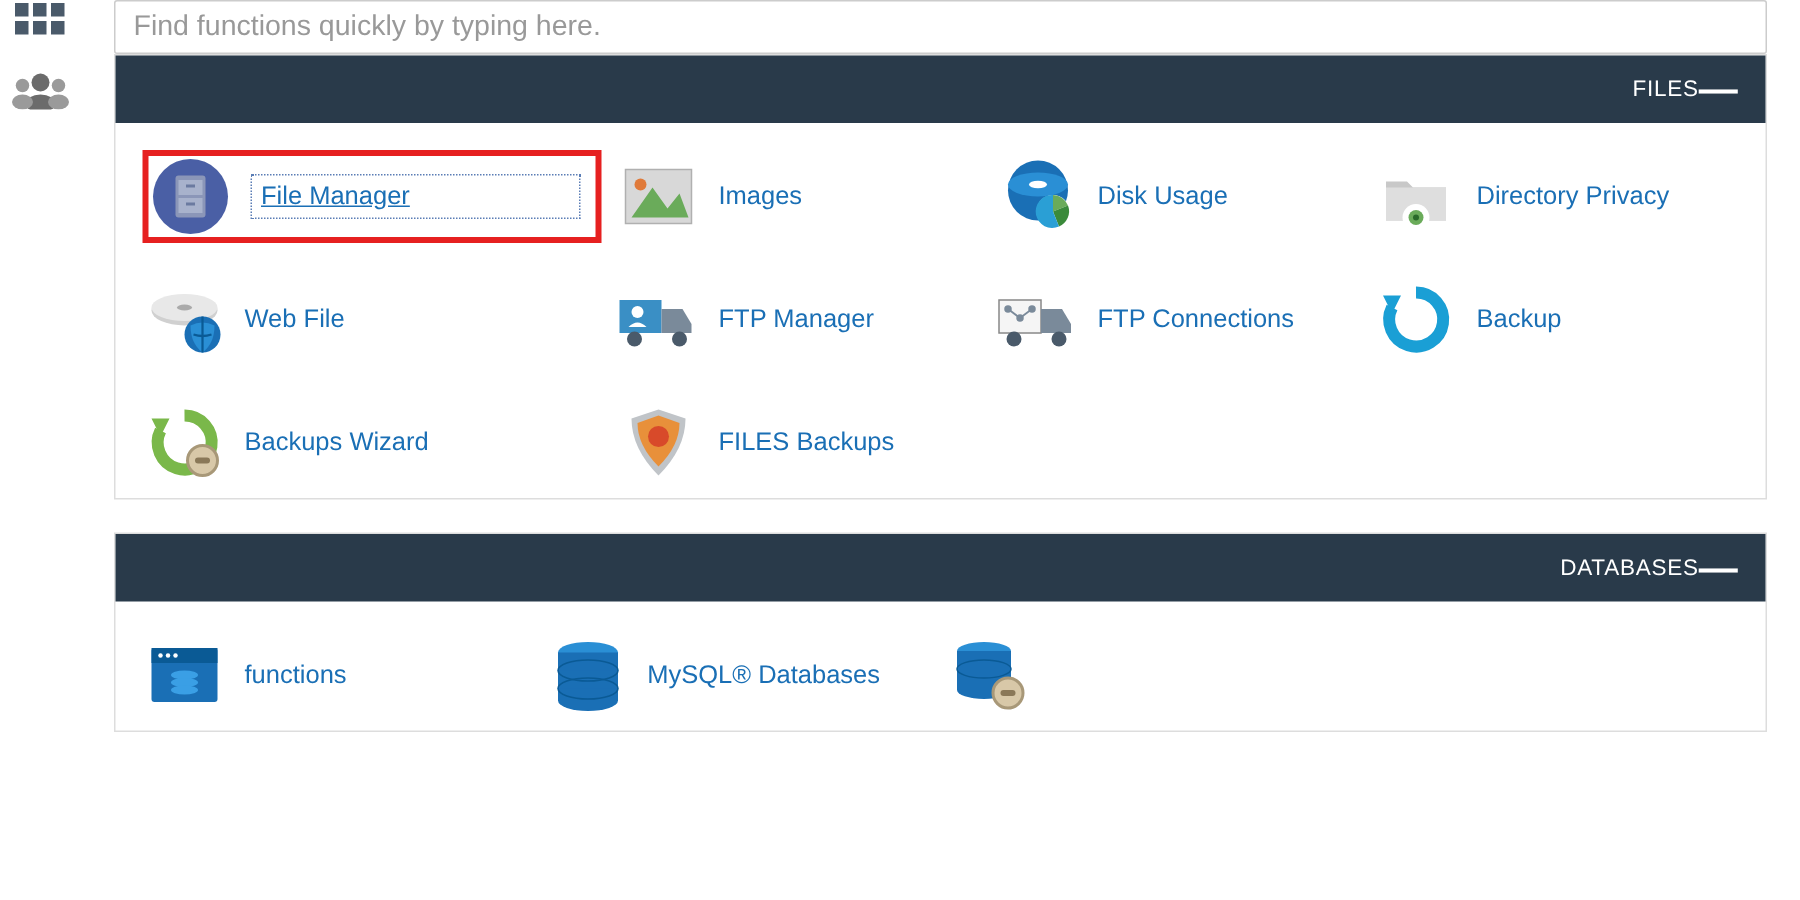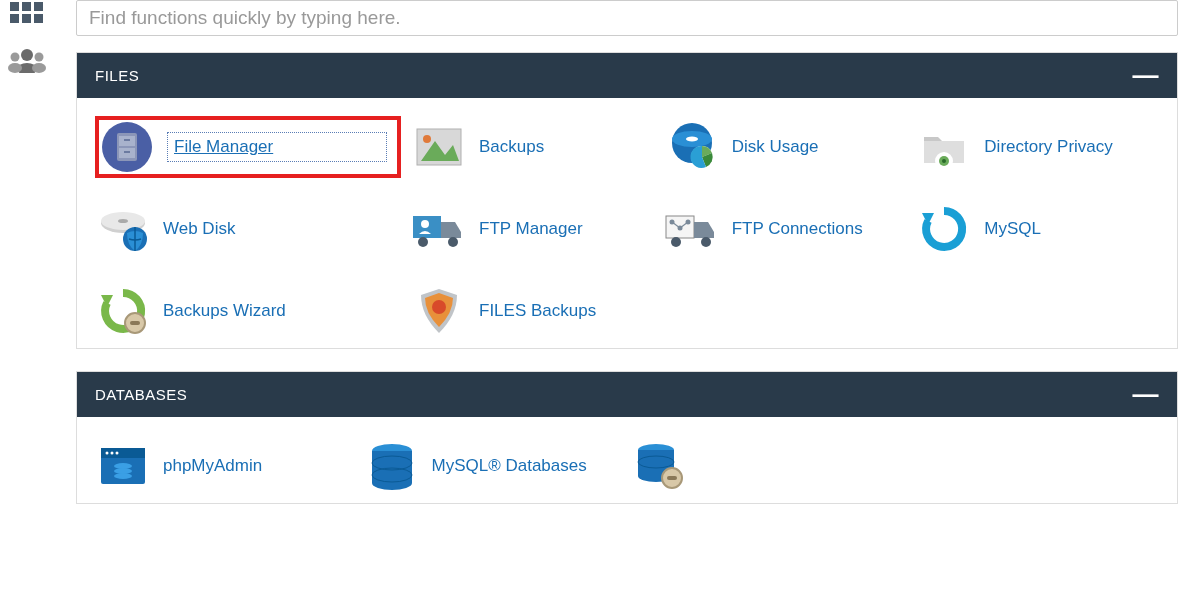--- a/index.html
+++ b/index.html
@@ -1,23 +1,23 @@
 <!DOCTYPE html>
 <html><head>
 <meta charset="utf-8">
 <style>
   * { box-sizing: border-box; margin: 0; padding: 0; }
   body { font-family: -apple-system, BlinkMacSystemFont, "Segoe UI", Arial, sans-serif; background: #fff; width: 1200px; height: 600px; overflow: hidden; display: flex; }
   .sidebar { width: 54px; background: #fff; padding-top: 0; display: flex; flex-direction: column; align-items: center; gap: 18px; }
   .sidebar-icon { width: 38px; height: 28px; display: flex; align-items: center; justify-content: center; color: #555; }
   .main { flex: 1; padding: 0 22px 0 22px; }
-  .search-box { width: 100%; height: 36px; border: 1px solid #ccc; border-radius: 2px; padding: 0 12px; font-size: 19px; color: #888; outline: none; margin-bottom: 16px; }
+  .search-box { width: 100%; height: 36px; border: 1px solid #ccc; border-radius: 2px; padding: 0 12px; font-size: 19px; color: #888; outline: none; }
   .search-box::placeholder { color: #999; }
   .panel { border: 1px solid #ddd; margin-bottom: 22px; background: #fff; }
-  .panel-header { background: #293a4a; color: #fff; padding: 14px 18px; font-size: 15px; letter-spacing: 0.5px; display: flex; justify-content: space-between; align-items: center; }
+  .panel-header { background: #293a4a; color: #fff; padding: 14px 18px; font-size: 15px; letter-spacing: 0.5px; display: flex; justify-content: flex-end; align-items: center; }
   .panel-header .title { font-weight: 400; }
   .collapse-btn { color: #fff; font-size: 26px; font-weight: bold; cursor: pointer; line-height: 0.6; }
   .panel-body { padding: 18px 18px 6px 18px; display: grid; grid-template-columns: repeat(4, 1fr); row-gap: 20px; column-gap: 10px; }
   .feature { display: flex; align-items: center; gap: 12px; height: 62px; }
   .feature .icon-wrap { width: 56px; height: 56px; display: flex; align-items: center; justify-content: center; flex-shrink: 0; }
   .feature a { color: #1a6fb5; text-decoration: none; font-size: 17px; }
   .highlighted { border: 4px solid #e62020; position: relative; padding-right: 10px; }
   .highlighted a { text-decoration: underline; border: 1px dotted #5a7db5; padding: 4px 6px; display: inline-block; min-width: 220px; }
 </style>
 </head>
@@ -72,21 +72,21 @@
       </div>
 
       <div class="feature">
         <div class="icon-wrap">
           <svg width="52" height="52" viewBox="0 0 52 52">
               <rect x="4" y="8" width="44" height="36" fill="#d8d8d8" stroke="#b0b0b0"></rect>
               <circle cx="14" cy="18" r="4" fill="#e07a3a"></circle>
               <polygon points="8,40 22,20 32,34 40,24 46,40" fill="#6aab5a"></polygon>
             </svg>
         </div>
-        <a href="#">Backups</a>
+        <a href="#">Images</a>
       </div>
 
       <div class="feature">
         <div class="icon-wrap">
           <svg width="52" height="52" viewBox="0 0 52 52">
               <circle cx="26" cy="22" r="20" fill="#1a6fb5"></circle>
               <ellipse cx="26" cy="18" rx="20" ry="8" fill="#2a8fd5"></ellipse>
               <ellipse cx="26" cy="18" rx="6" ry="2.5" fill="#fff"></ellipse>
               <circle cx="36" cy="36" r="11" fill="#fff"></circle>
               <path d="M36 36 L36 25 A11 11 0 0 1 46 32 Z" fill="#6aab5a"></path>
@@ -115,21 +115,21 @@
           <svg width="52" height="52" viewBox="0 0 52 52">
               <ellipse cx="26" cy="20" rx="22" ry="10" fill="#d0d0d0"></ellipse>
               <ellipse cx="26" cy="18" rx="22" ry="9" fill="#e8e8e8"></ellipse>
               <ellipse cx="26" cy="18" rx="5" ry="2" fill="#aaa"></ellipse>
               <circle cx="38" cy="36" r="12" fill="#1a6fb5"></circle>
               <path d="M30 30 Q38 26 46 30 Q46 42 38 48 Q30 42 30 30" fill="#2a8fd5"></path>
               <path d="M32 36 Q38 38 44 36" stroke="#0a5a95" fill="none" stroke-width="1.5"></path>
               <path d="M38 24 L38 48" stroke="#0a5a95" stroke-width="1.5"></path>
             </svg>
         </div>
-        <a href="#">Web Disk</a>
+        <a href="#">Web File</a>
       </div>
 
       <div class="feature">
         <div class="icon-wrap">
           <svg width="56" height="46" viewBox="0 0 56 46">
               <rect x="2" y="10" width="28" height="22" fill="#3a8fc5"></rect>
               <circle cx="14" cy="18" r="4" fill="#fff"></circle>
               <path d="M8 28 Q14 22 20 28" fill="#fff"></path>
               <path d="M30 16 L44 16 L50 26 L50 32 L30 32 Z" fill="#7a8a9a"></path>
               <circle cx="12" cy="36" r="5" fill="#4a5a6a"></circle>
@@ -158,21 +158,21 @@
 
       <div class="feature">
         <div class="icon-wrap">
           <svg width="52" height="52" viewBox="0 0 52 52">
               <path d="M26 8 A18 18 0 1 1 10 18" stroke="#1a9fd5" stroke-width="8" fill="none"></path>
               <polygon points="4,10 16,10 10,22" fill="#1a9fd5"></polygon>
               <line x1="26" y1="26" x2="26" y2="16" stroke="#fff" stroke-width="3"></line>
               <line x1="26" y1="26" x2="33" y2="30" stroke="#fff" stroke-width="3"></line>
             </svg>
         </div>
-        <a href="#">MySQL</a>
+        <a href="#">Backup</a>
       </div>
 
       <div class="feature">
         <div class="icon-wrap">
           <svg width="52" height="52" viewBox="0 0 52 52">
               <path d="M26 8 A18 18 0 1 1 10 18" stroke="#7ab84a" stroke-width="8" fill="none"></path>
               <polygon points="4,10 16,10 10,22" fill="#7ab84a"></polygon>
               <line x1="26" y1="26" x2="26" y2="16" stroke="#fff" stroke-width="3"></line>
               <line x1="26" y1="26" x2="33" y2="30" stroke="#fff" stroke-width="3"></line>
               <circle cx="38" cy="38" r="10" fill="#d8c8a8" stroke="#a89878" stroke-width="2"></circle>
@@ -210,21 +210,21 @@
               <rect x="4" y="4" width="44" height="36" rx="2" fill="#1a6fb5"></rect>
               <rect x="4" y="4" width="44" height="10" fill="#0a5a95"></rect>
               <circle cx="10" cy="9" r="1.5" fill="#fff"></circle>
               <circle cx="15" cy="9" r="1.5" fill="#fff"></circle>
               <circle cx="20" cy="9" r="1.5" fill="#fff"></circle>
               <ellipse cx="26" cy="22" rx="9" ry="3" fill="#3a9fe5"></ellipse>
               <ellipse cx="26" cy="27" rx="9" ry="3" fill="#3a9fe5"></ellipse>
               <ellipse cx="26" cy="32" rx="9" ry="3" fill="#3a9fe5"></ellipse>
             </svg>
         </div>
-        <a href="#">phpMyAdmin</a>
+        <a href="#">functions</a>
       </div>
 
       <div class="feature">
         <div class="icon-wrap">
           <svg width="48" height="50" viewBox="0 0 48 50">
               <ellipse cx="24" cy="10" rx="20" ry="7" fill="#2a8fd5"></ellipse>
               <path d="M4 10 L4 22 A20 7 0 0 0 44 22 L44 10" fill="#1a6fb5"></path>
               <path d="M4 22 L4 34 A20 7 0 0 0 44 34 L44 22" fill="#1a6fb5"></path>
               <ellipse cx="24" cy="22" rx="20" ry="7" fill="none" stroke="#0a5a95"></ellipse>
               <path d="M4 34 L4 42 A20 7 0 0 0 44 42 L44 34" fill="#1a6fb5"></path>

